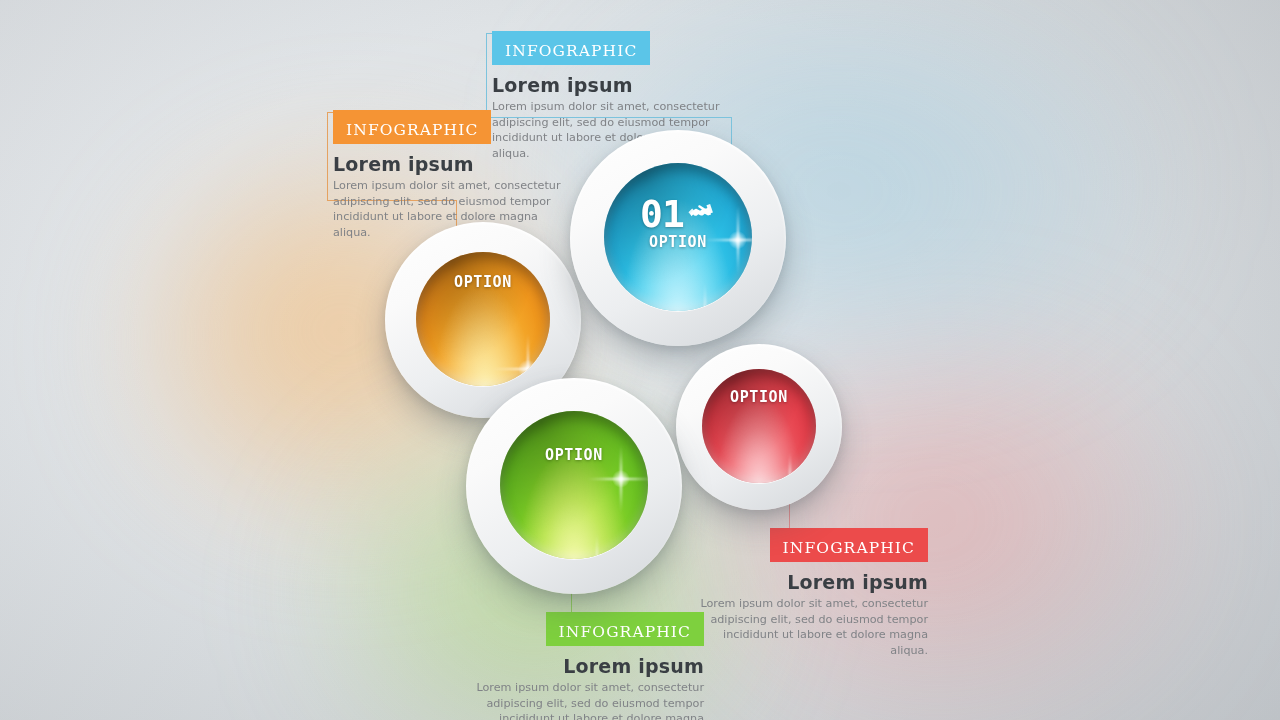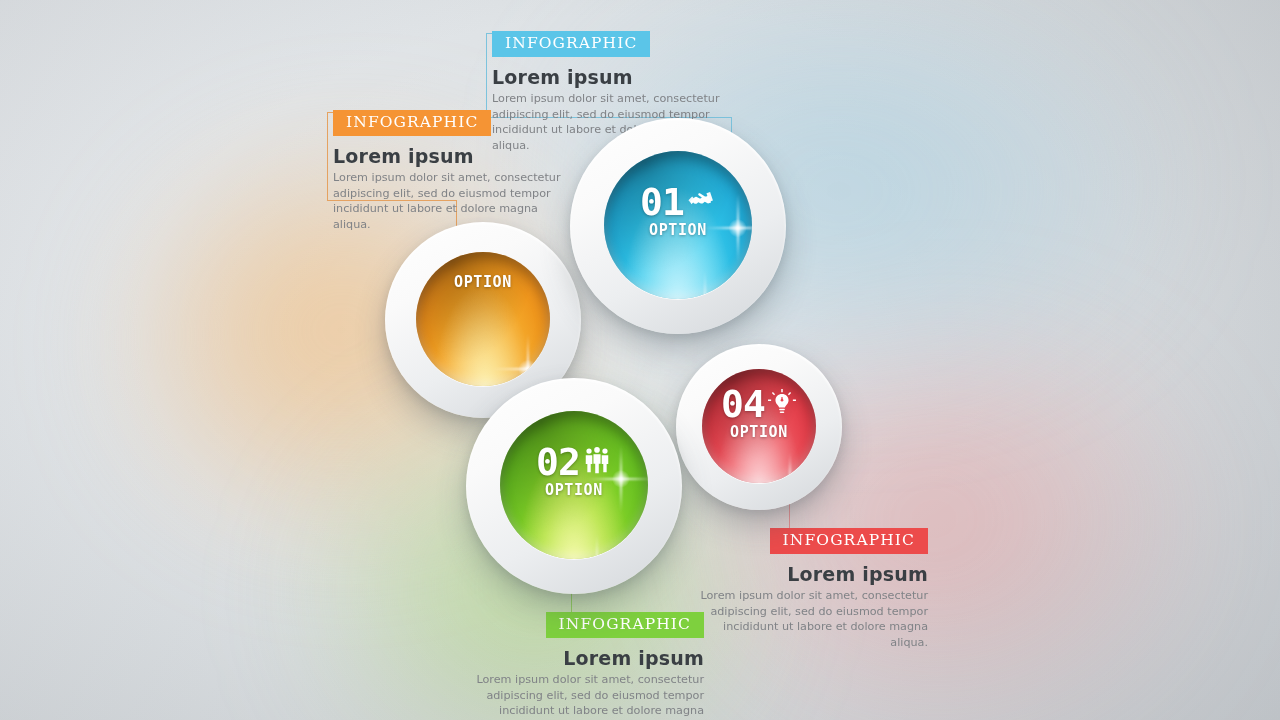--- a/index.html
+++ b/index.html
@@ -27,21 +27,21 @@
     background:radial-gradient(ellipse at 50% 45%,rgba(255,255,255,.26) 0%,rgba(255,255,255,0) 55%,rgba(120,126,132,.20) 100%);}
 
   
   .conn{position:absolute;}
   .conn span{position:absolute;display:block;}
   .h{height:1px;}
   .v{width:1px;}
 
   
   .block{position:absolute;}
-  .badge{display:inline-block;padding:4px 13px 5px 13px;color:#fff;
+  .badge{display:inline-block;padding:12px 13px 5px 13px;color:#fff;
     font-size:15.5px;letter-spacing:1.1px;font-family:"DejaVu Serif","Liberation Serif",serif;
     line-height:1.12;white-space:nowrap;}
   .blk-title{font-size:19px;font-weight:700;color:#3a3f44;margin-top:9px;letter-spacing:.2px;}
   .blk-body{font-size:11.2px;color:#808387;line-height:1.38;margin-top:3px;width:232px;}
   .right-align{text-align:right;}
   .right-align .blk-body{margin-left:auto;}
 
   
   .unit{position:absolute;border-radius:50%;}
   .ring{position:absolute;inset:0;border-radius:50%;
@@ -150,21 +150,21 @@
           <b></b>
           <i></i>
           <u></u>
         </div>
     </div>
     <div class="label" style="top:50px;">
       <div class="opt">OPTION</div>
     </div>
   </div>
 
-  <div class="unit" style="left:570px;top:118px;width:216px;height:216px;">
+  <div class="unit" style="left:570px;top:130px;width:216px;height:216px;">
     <div class="ring"></div>
     <div class="disc" style="left:34px;top:33px;width:148px;height:148px;
         background:radial-gradient(ellipse at 50% 102%, #8fe8fb 0%, #4fd3f0 32%, #2bbde4 54%, #1ea5d2 78%, #1890c0 100%);">
       <div class="sheen"></div>
       <div class="spark" style="left:66%;top:28%;width:72px;height:72px;">
           <b></b>
           <i></i>
           <u></u>
         </div>
       <div class="spark" style="left:42%;top:80%;width:78px;height:78px;">
@@ -192,62 +192,36 @@
     <div class="disc" style="left:26px;top:25px;width:114px;height:114px;
         background:radial-gradient(ellipse at 50% 100%, #f9a3aa 0%, #ef5f68 34%, #e74550 58%, #d7333f 82%, #c32733 100%);">
       <div class="sheen"></div>
       <div class="spark" style="left:50%;top:72%;width:62px;height:62px;">
           <b></b>
           <i></i>
           <u></u>
         </div>
     </div>
     <div class="label" style="top:43px;">
-      <div class="num-row">
-        <span class="num">04</span>
-        <span class="ic">
-          <svg viewBox="0 0 32 32">
-              <path d="M16 7.5c-4 0-7 2.9-7 6.6 0 2.5 1.3 4 2.5 5.3.8.9 1.3 1.6 1.4 2.5h6.2c.1-.9.6-1.6 1.4-2.5 1.2-1.3 2.5-2.8 2.5-5.3 0-3.7-3-6.6-7-6.6z"></path>
-              <rect x="12.9" y="23.2" width="6.2" height="1.7" rx=".85"></rect>
-              <rect x="13.6" y="26" width="4.8" height="1.7" rx=".85"></rect>
-              <path d="M15.2 2.2h1.6v3.3h-1.6zM24.6 5.3l1.1 1.1-2.3 2.3-1.1-1.1zM6.3 5.3l2.3 2.3-1.1 1.1-2.3-2.3zM27.6 13.3h3.3v1.6h-3.3zM1.1 13.3h3.3v1.6H1.1z"></path>
-              <circle cx="16" cy="14" r="1.4" fill="#e8434f"></circle>
-              <rect x="15.3" y="10.6" width="1.4" height="3.2" rx=".7" fill="#e8434f"></rect>
-            </svg>
-        </span>
-      </div>
       <div class="opt">OPTION</div>
     </div>
   </div>
 
   <div class="unit" style="left:466px;top:378px;width:216px;height:216px;">
     <div class="ring"></div>
     <div class="disc" style="left:34px;top:33px;width:148px;height:148px;
         background:radial-gradient(ellipse at 50% 104%, #eaf55a 0%, #aee029 30%, #79cc26 55%, #5fb81f 80%, #4da018 100%);">
       <div class="sheen"></div>
       <div class="spark" style="left:58%;top:22%;width:70px;height:70px;">
           <b></b>
           <i></i>
           <u></u>
         </div>
       <div class="spark" style="left:40%;top:82%;width:76px;height:76px;">
           <i></i>
         </div>
     </div>
     <div class="label" style="top:67px;">
-      <div class="num-row">
-        <span class="num">02</span>
-        <span class="ic">
-          <svg viewBox="0 0 32 32">
-              <circle cx="7.5" cy="6.5" r="2.8"></circle>
-              <path d="M4 10.8h7v9.4H9.3V29H5.7v-8.8H4z"></path>
-              <circle cx="16" cy="5.2" r="3"></circle>
-              <path d="M12.2 9.8h7.6v10.2h-1.9V30h-3.8V20h-1.9z"></path>
-              <circle cx="24.5" cy="6.5" r="2.8"></circle>
-              <path d="M21 10.8h7v9.4h-1.7V29h-3.6v-8.8H21z"></path>
-            </svg>
-        </span>
-      </div>
       <div class="opt">OPTION</div>
     </div>
   </div>
 
 </div>
 
 </body></html>

